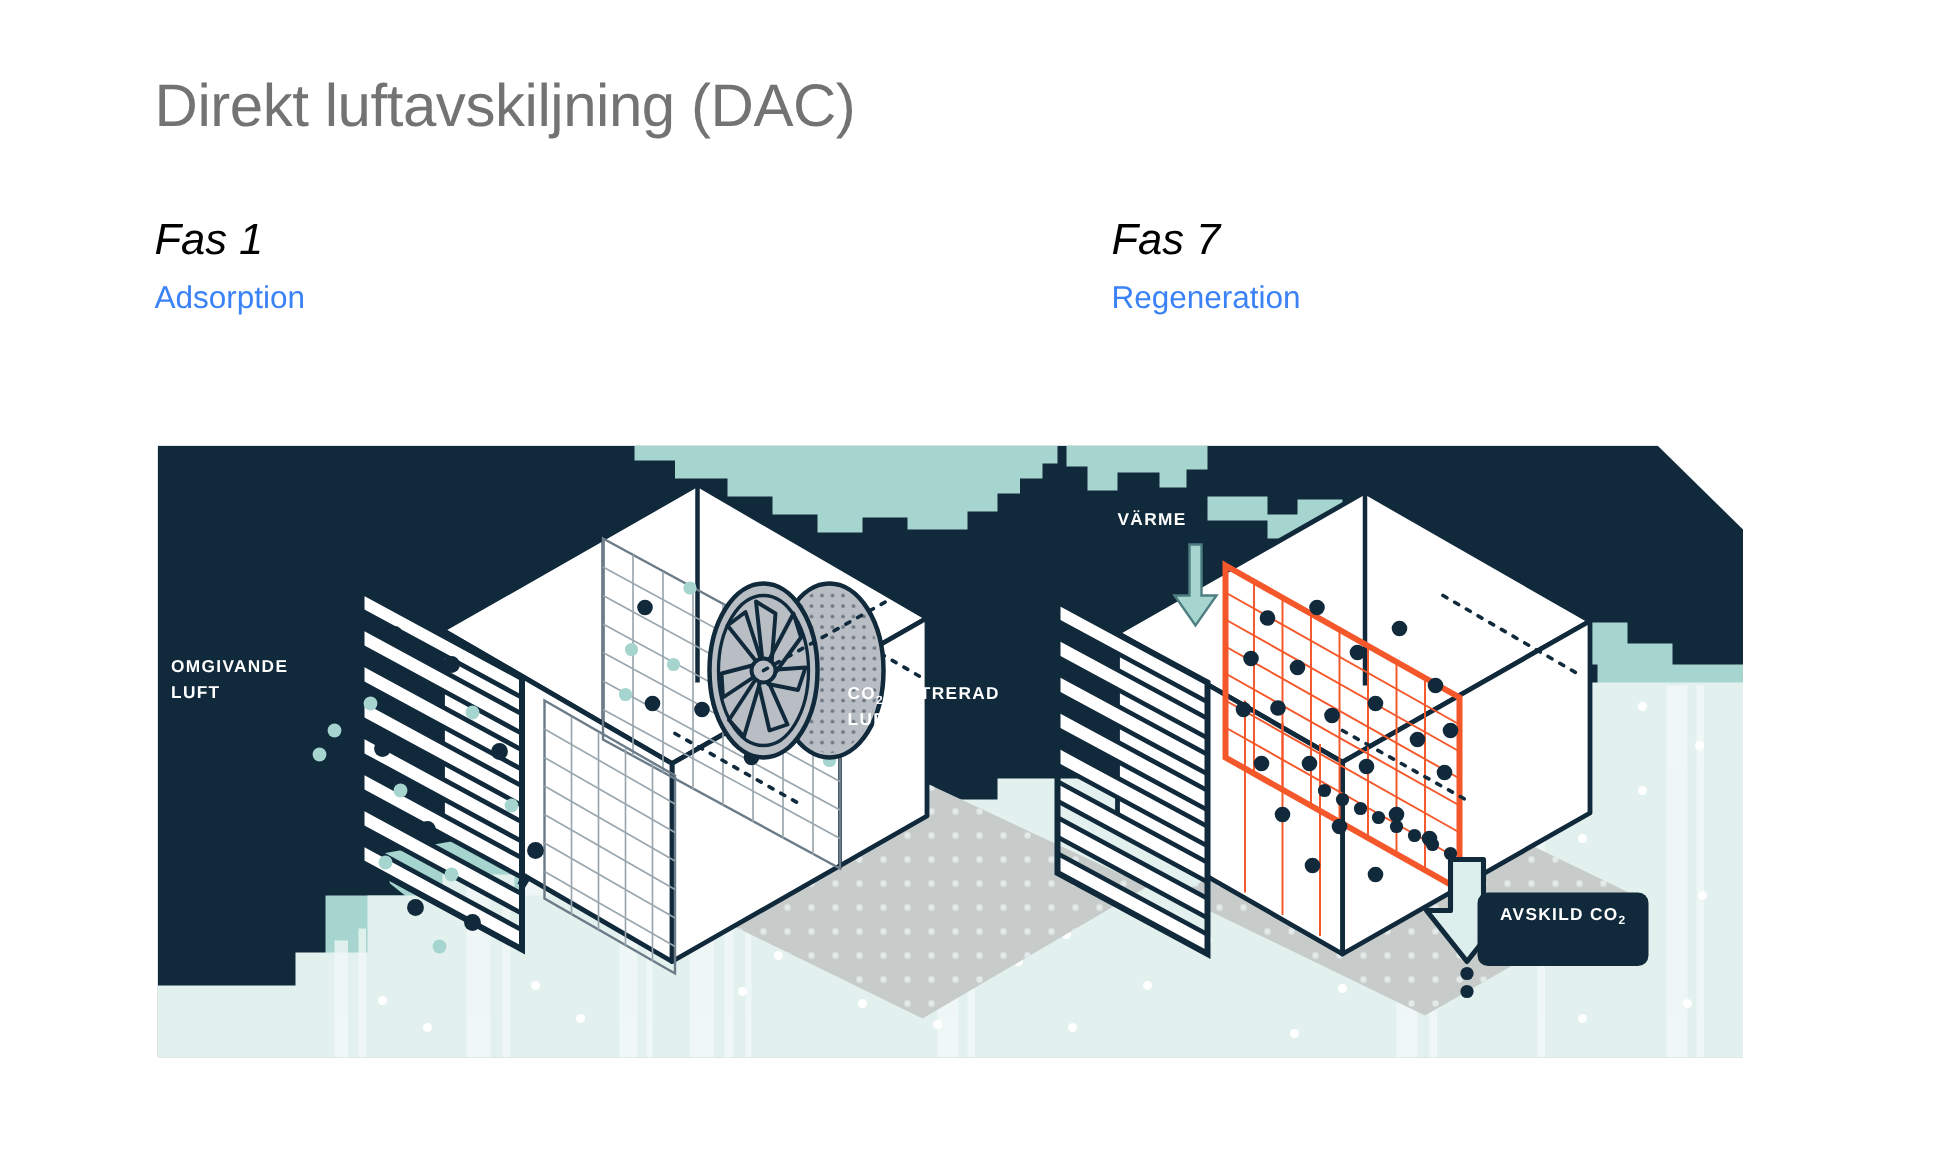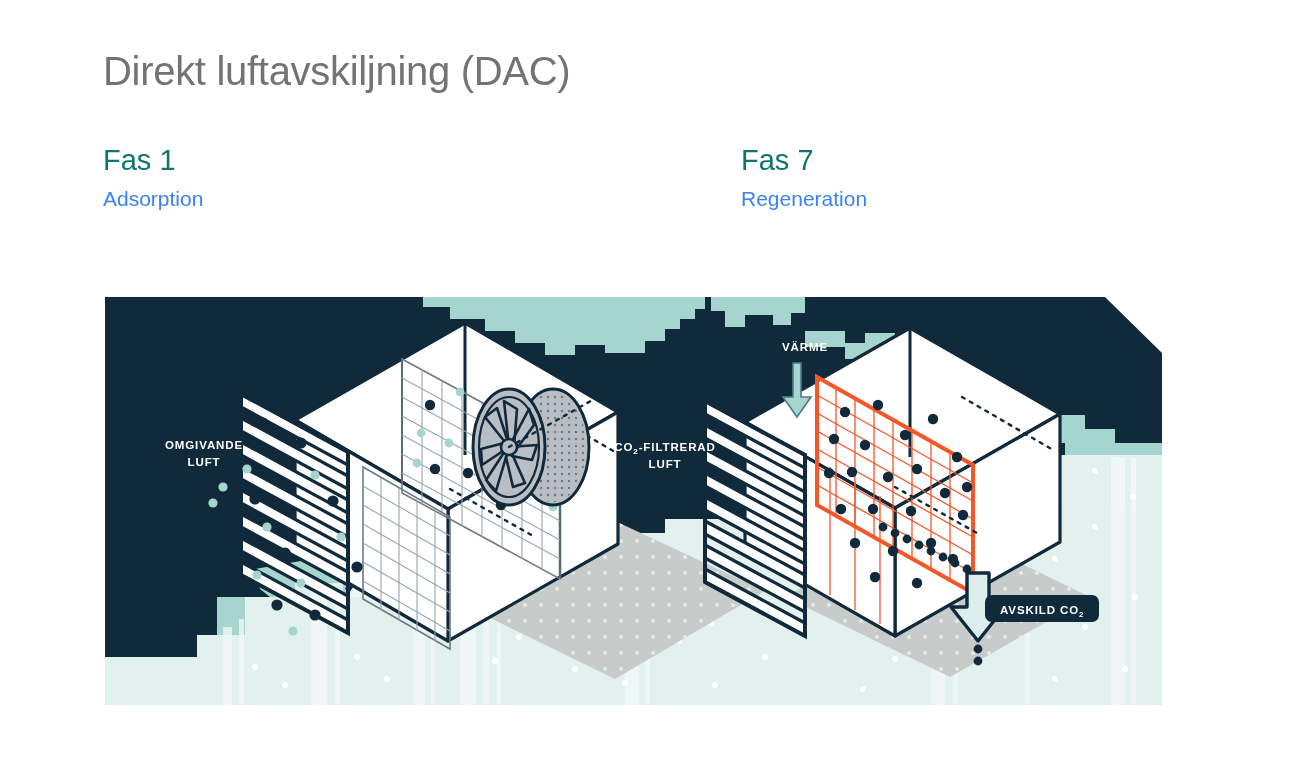--- a/index.html
+++ b/index.html
@@ -26,23 +26,24 @@
     white-space: nowrap;
   }
 
   .phase-block { position: absolute; }
   .phase-1 { left: 103px; top: 146px; }
   .phase-2 { left: 741px; top: 146px; }
 
   .phase-heading {
     font-size: 29px;
     font-weight: 400;
-    color: #0f766e;
+    color: #000000;
     line-height: 1.0;
     white-space: nowrap;
+    font-style: italic;
   }
   .phase-sub {
     font-size: 21px;
     font-weight: 400;
     color: #3b82f6;
     margin-top: 12px;
     white-space: nowrap;
   }
 
   .illustration {
@@ -53,41 +54,40 @@
     height: 408px;
   }
   .illustration svg { display: block; }
 
   .ill-label {
     position: absolute;
     color: #ffffff;
     font-weight: bold;
     font-size: 11.5px;
     letter-spacing: 0.9px;
-    text-align: center;
     line-height: 1.45;
     white-space: nowrap;
   }
   .ill-label sub {
     font-size: 8px;
     vertical-align: baseline;
     position: relative;
     top: 2.5px;
   }
   .label-ambient { left: 9px; top: 140px; width: 180px; }
-  .label-filtered { left: 440px; top: 142px; width: 200px; padding-left: 20px; }
+  .label-filtered { left: 440px; top: 158px; width: 200px; padding-left: 20px; }
   .label-heat { left: 640px; top: 42px; width: 120px; }
 
   .badge-co2 {
     position: absolute;
     left: 880px;
     top: 298px;
     background: #10293B;
     border-radius: 7px;
-    padding: 9px 15px 6px 15px;
+    padding: 9px 15px 28px 15px;
     color: #ffffff;
     font-weight: bold;
     font-size: 11.5px;
     letter-spacing: 0.9px;
     white-space: nowrap;
   }
   .badge-co2 sub {
     font-size: 8px;
     vertical-align: baseline;
     position: relative;

